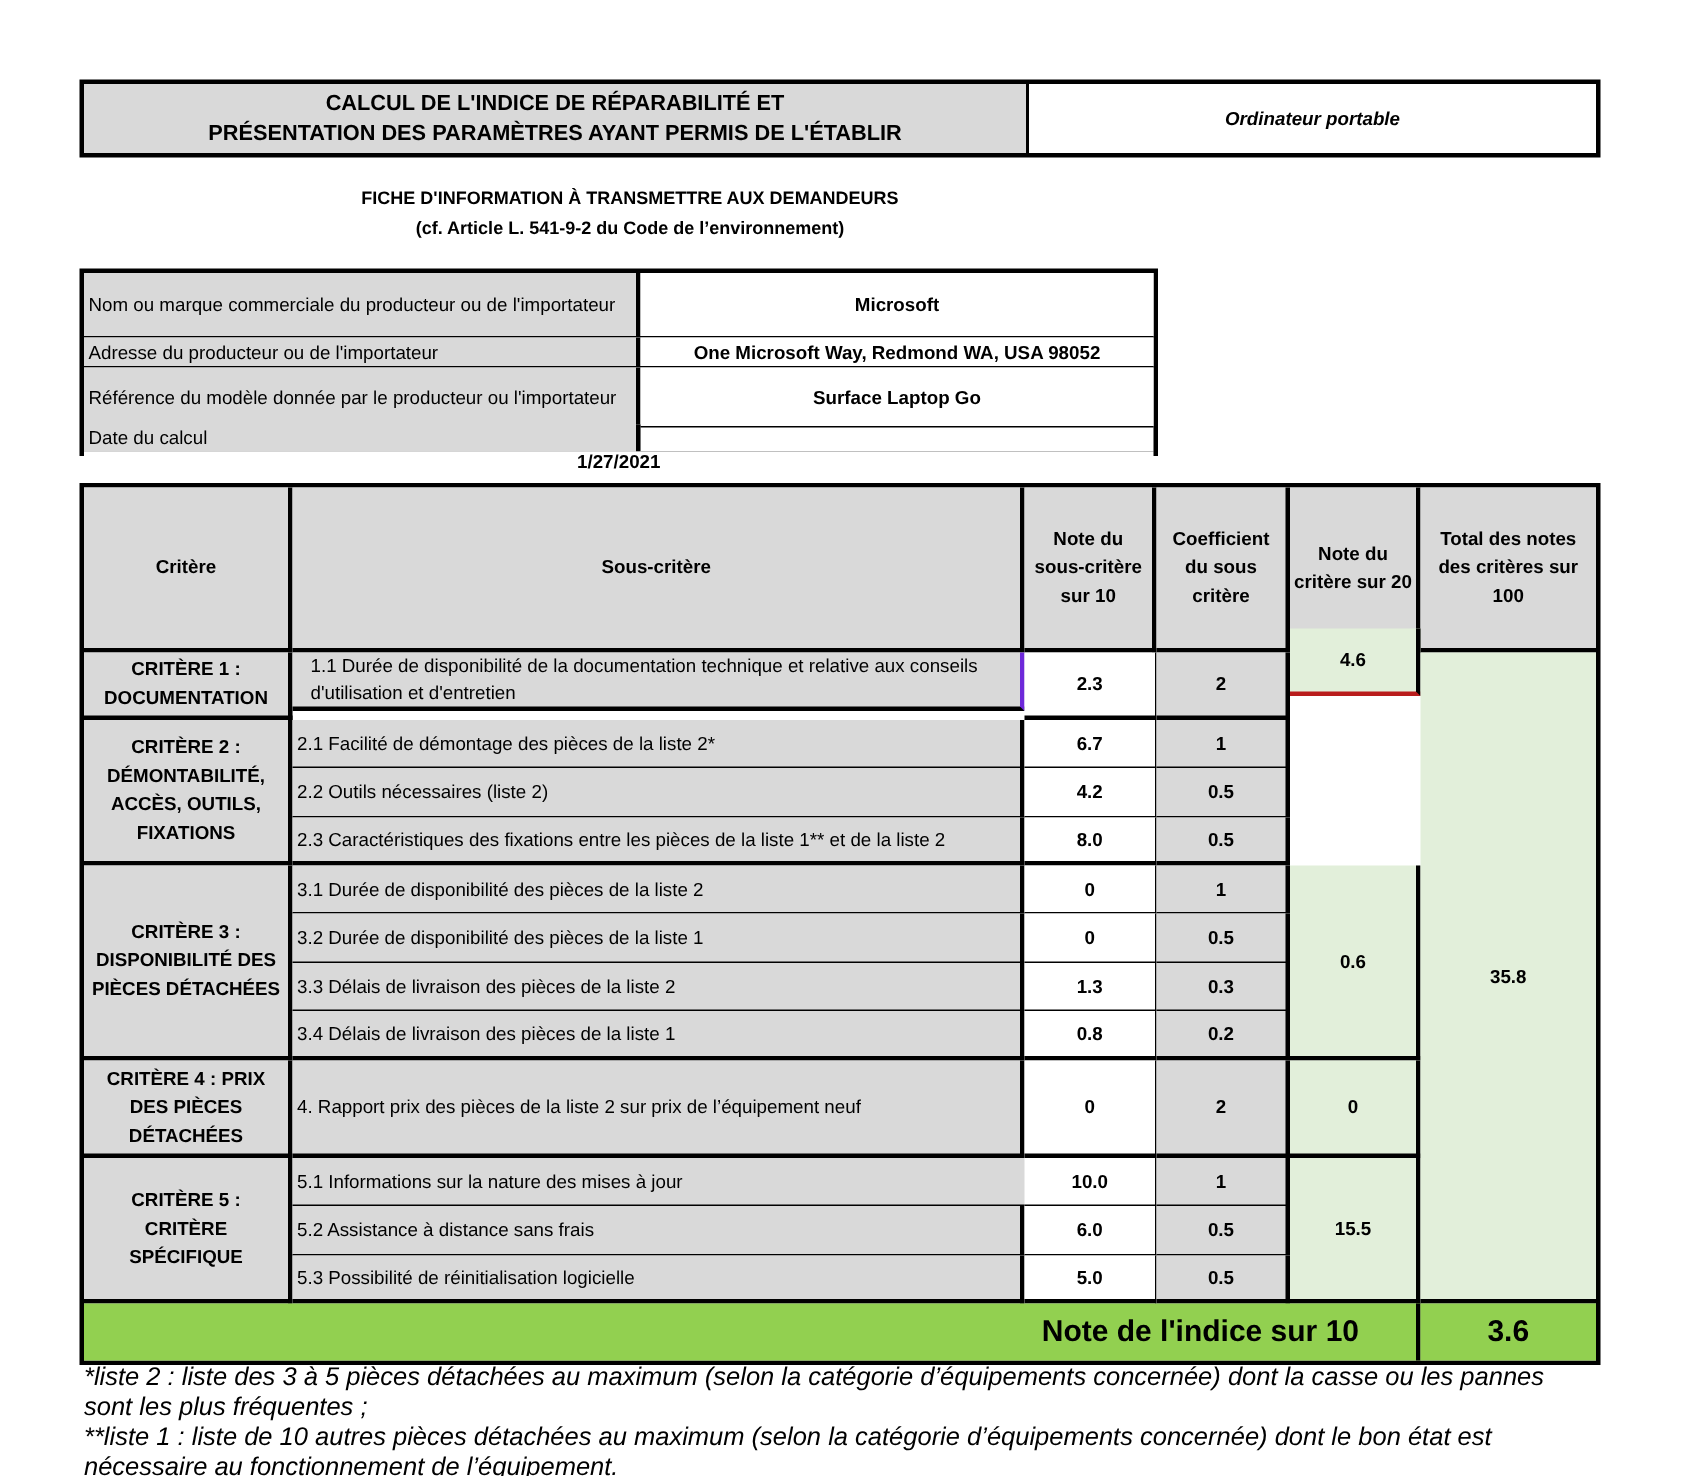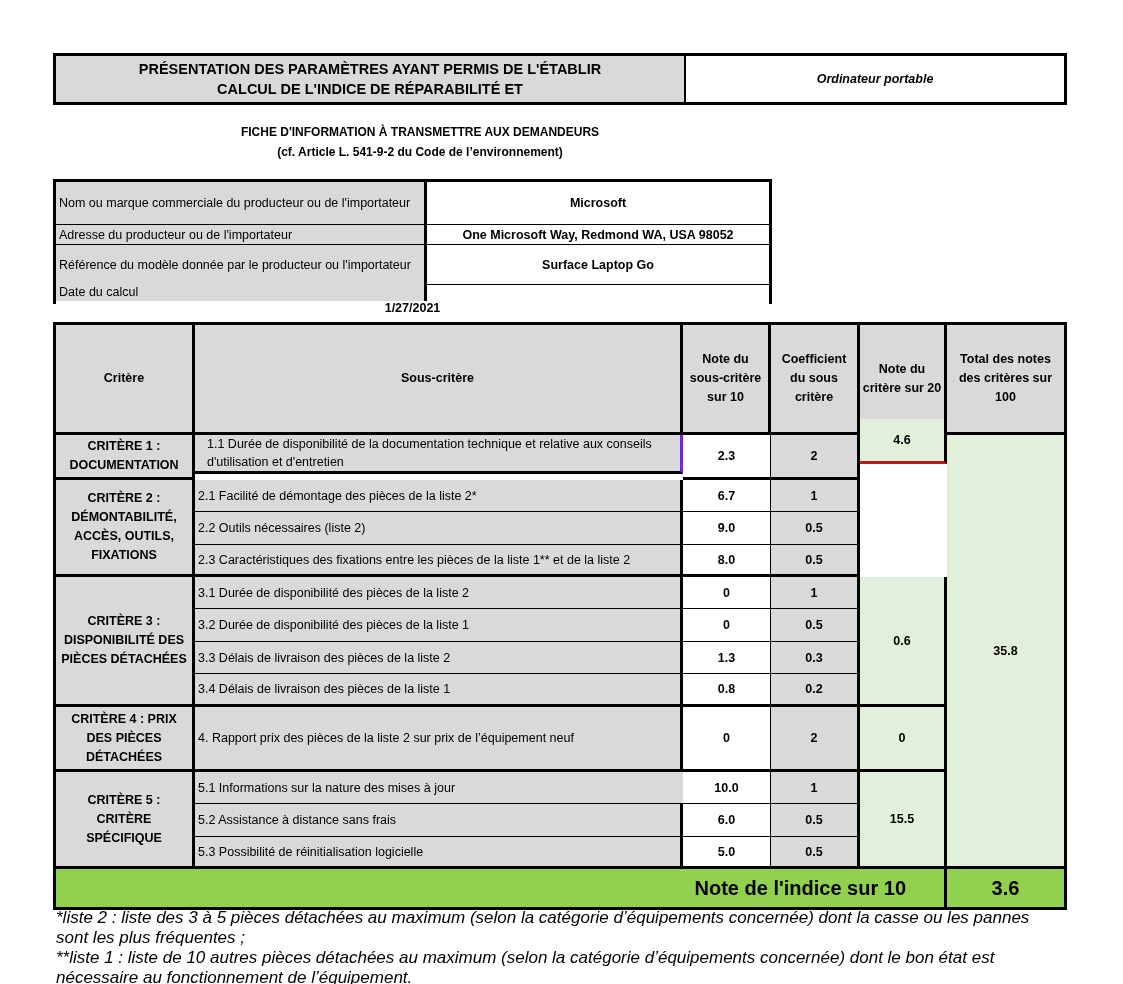--- a/index.html
+++ b/index.html
@@ -38,22 +38,22 @@
   #footer-label { font-size:20px; font-weight:bold; justify-content:flex-end; padding-right:38px; }
   #footer-val { font-size:20px; font-weight:bold; }
 
   #notes { left:56px; top:908px; width:1010px; font-size:17px; font-style:italic; line-height:20px; }
 </style>
 </head>
 <body>
 
 <div id="title-box" class="abs">
   <div id="title-left" class="c gray">
+    <span>CALCUL DE L'INDICE DE RÉPARABILITÉ ET</span>
     <span>PRÉSENTATION DES PARAMÈTRES AYANT PERMIS DE L'ÉTABLIR</span>
-    <span>CALCUL DE L'INDICE DE RÉPARABILITÉ ET</span>
   </div>
   <div id="title-right" class="c white">Ordinateur portable</div>
 </div>
 
 <div id="subtitle" class="abs">
   <div>FICHE D'INFORMATION À TRANSMETTRE AUX DEMANDEURS</div>
   <div>(cf. Article L. 541-9-2 du Code de l’environnement)</div>
 </div>
 
 <div id="info" class="abs">
@@ -88,21 +88,21 @@
   <div class="cell gray l sub" style="left:139px;top:110px;width:488px;height:39px;border-right:3px solid #6d28d9;border-bottom:3px solid #000;padding-left:12px;">1.1 Durée de disponibilité de la documentation technique et relative aux conseils d'utilisation et d'entretien</div>
   <div class="cell white c num" style="left:627px;top:110px;width:88px;height:45px;border-right:1px solid #000;border-bottom:3px solid #000;">2.3</div>
   <div class="cell gray c num" style="left:715px;top:110px;width:89px;height:45px;border-right:3px solid #000;border-bottom:3px solid #000;">2</div>
   <div class="cell lgreen c num" style="left:804px;top:94px;width:87px;height:45px;border-right:3px solid #000;border-bottom:3px solid #b91c1c;">4.6</div>
 
   <div class="cell gray c crit" style="left:0;top:155px;width:139px;height:97px;border-right:3px solid #000;border-bottom:3px solid #000;padding:0 4px;">CRITÈRE 2 : DÉMONTABILITÉ, ACCÈS, OUTILS, FIXATIONS</div>
   <div class="cell gray l sub" style="left:139px;top:155px;width:488px;height:32px;border-right:3px solid #000;border-bottom:1px solid #000;">2.1 Facilité de démontage des pièces de la liste 2*</div>
   <div class="cell gray l sub" style="left:139px;top:187px;width:488px;height:33px;border-right:3px solid #000;border-bottom:1px solid #000;">2.2 Outils nécessaires (liste 2)</div>
   <div class="cell gray l sub" style="left:139px;top:220px;width:488px;height:32px;border-right:3px solid #000;border-bottom:3px solid #000;">2.3 Caractéristiques des fixations entre les pièces de la liste 1** et de la liste 2</div>
   <div class="cell white c num" style="left:627px;top:155px;width:88px;height:32px;border-right:1px solid #000;border-bottom:1px solid #000;">6.7</div>
-  <div class="cell white c num" style="left:627px;top:187px;width:88px;height:33px;border-right:1px solid #000;border-bottom:1px solid #000;">9.0</div>
+  <div class="cell white c num" style="left:627px;top:187px;width:88px;height:33px;border-right:1px solid #000;border-bottom:1px solid #000;">4.2</div>
   <div class="cell white c num" style="left:627px;top:220px;width:88px;height:32px;border-right:1px solid #000;border-bottom:3px solid #000;">8.0</div>
   <div class="cell gray c num" style="left:715px;top:155px;width:89px;height:32px;border-right:3px solid #000;border-bottom:1px solid #000;">1</div>
   <div class="cell gray c num" style="left:715px;top:187px;width:89px;height:33px;border-right:3px solid #000;border-bottom:1px solid #000;">0.5</div>
   <div class="cell gray c num" style="left:715px;top:220px;width:89px;height:32px;border-right:3px solid #000;border-bottom:3px solid #000;">0.5</div>
 
   <div class="cell gray c crit" style="left:0;top:252px;width:139px;height:130px;border-right:3px solid #000;border-bottom:3px solid #000;padding:0 4px;">CRITÈRE 3 : DISPONIBILITÉ DES PIÈCES DÉTACHÉES</div>
   <div class="cell gray l sub" style="left:139px;top:252px;width:488px;height:32px;border-right:3px solid #000;border-bottom:1px solid #000;">3.1 Durée de disponibilité des pièces de la liste 2</div>
   <div class="cell gray l sub" style="left:139px;top:284px;width:488px;height:33px;border-right:3px solid #000;border-bottom:1px solid #000;">3.2 Durée de disponibilité des pièces de la liste 1</div>
   <div class="cell gray l sub" style="left:139px;top:317px;width:488px;height:32px;border-right:3px solid #000;border-bottom:1px solid #000;">3.3 Délais de livraison des pièces de la liste 2</div>
   <div class="cell gray l sub" style="left:139px;top:349px;width:488px;height:33px;border-right:3px solid #000;border-bottom:3px solid #000;">3.4 Délais de livraison des pièces de la liste 1</div>

